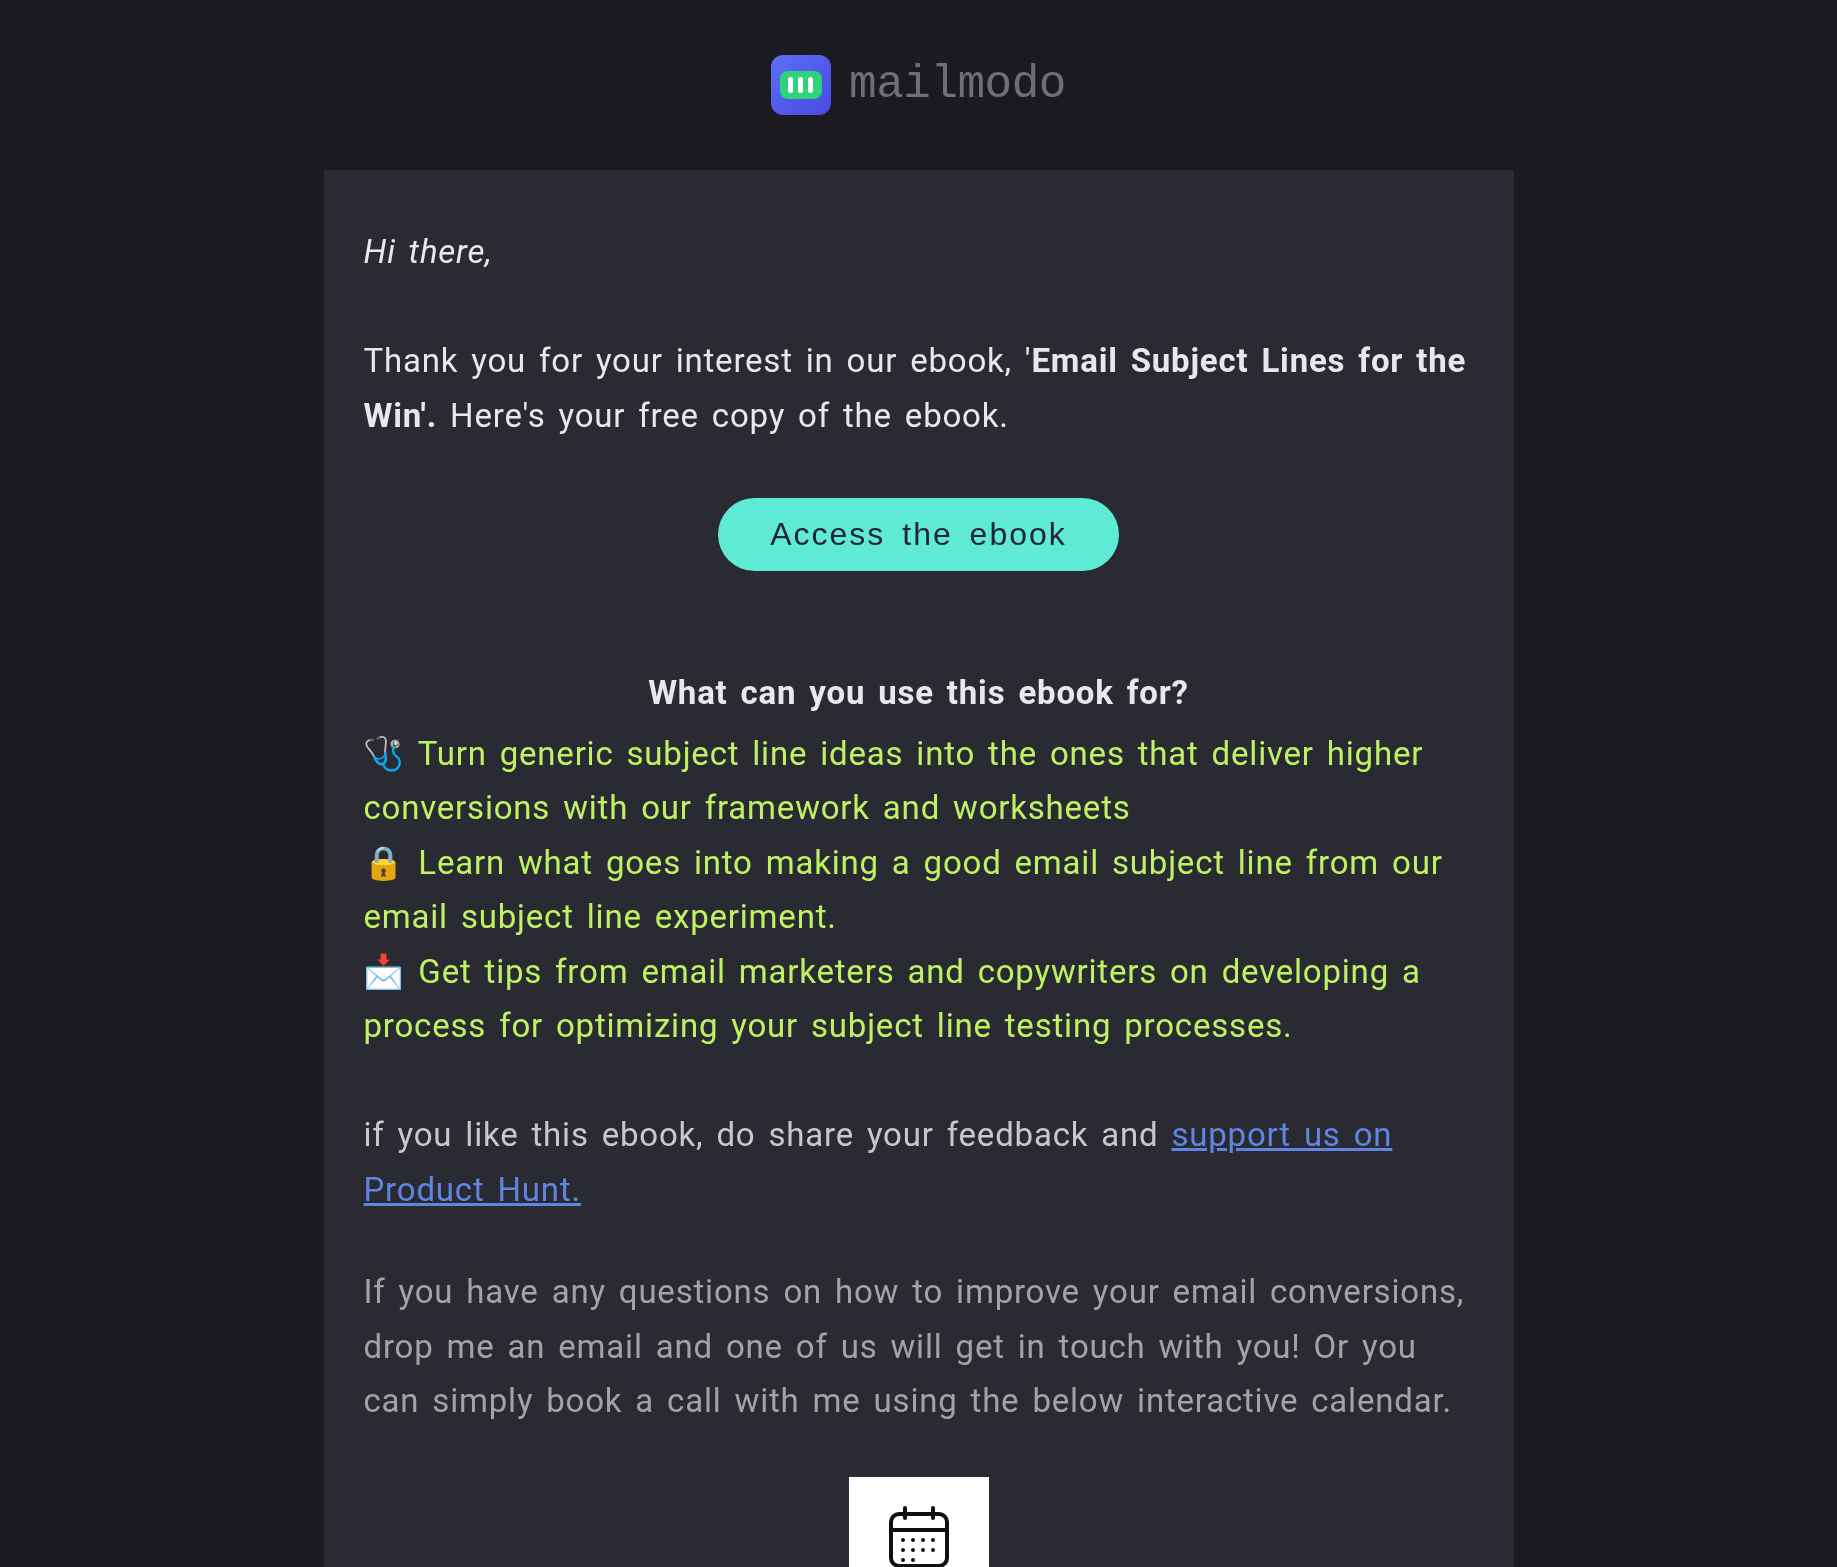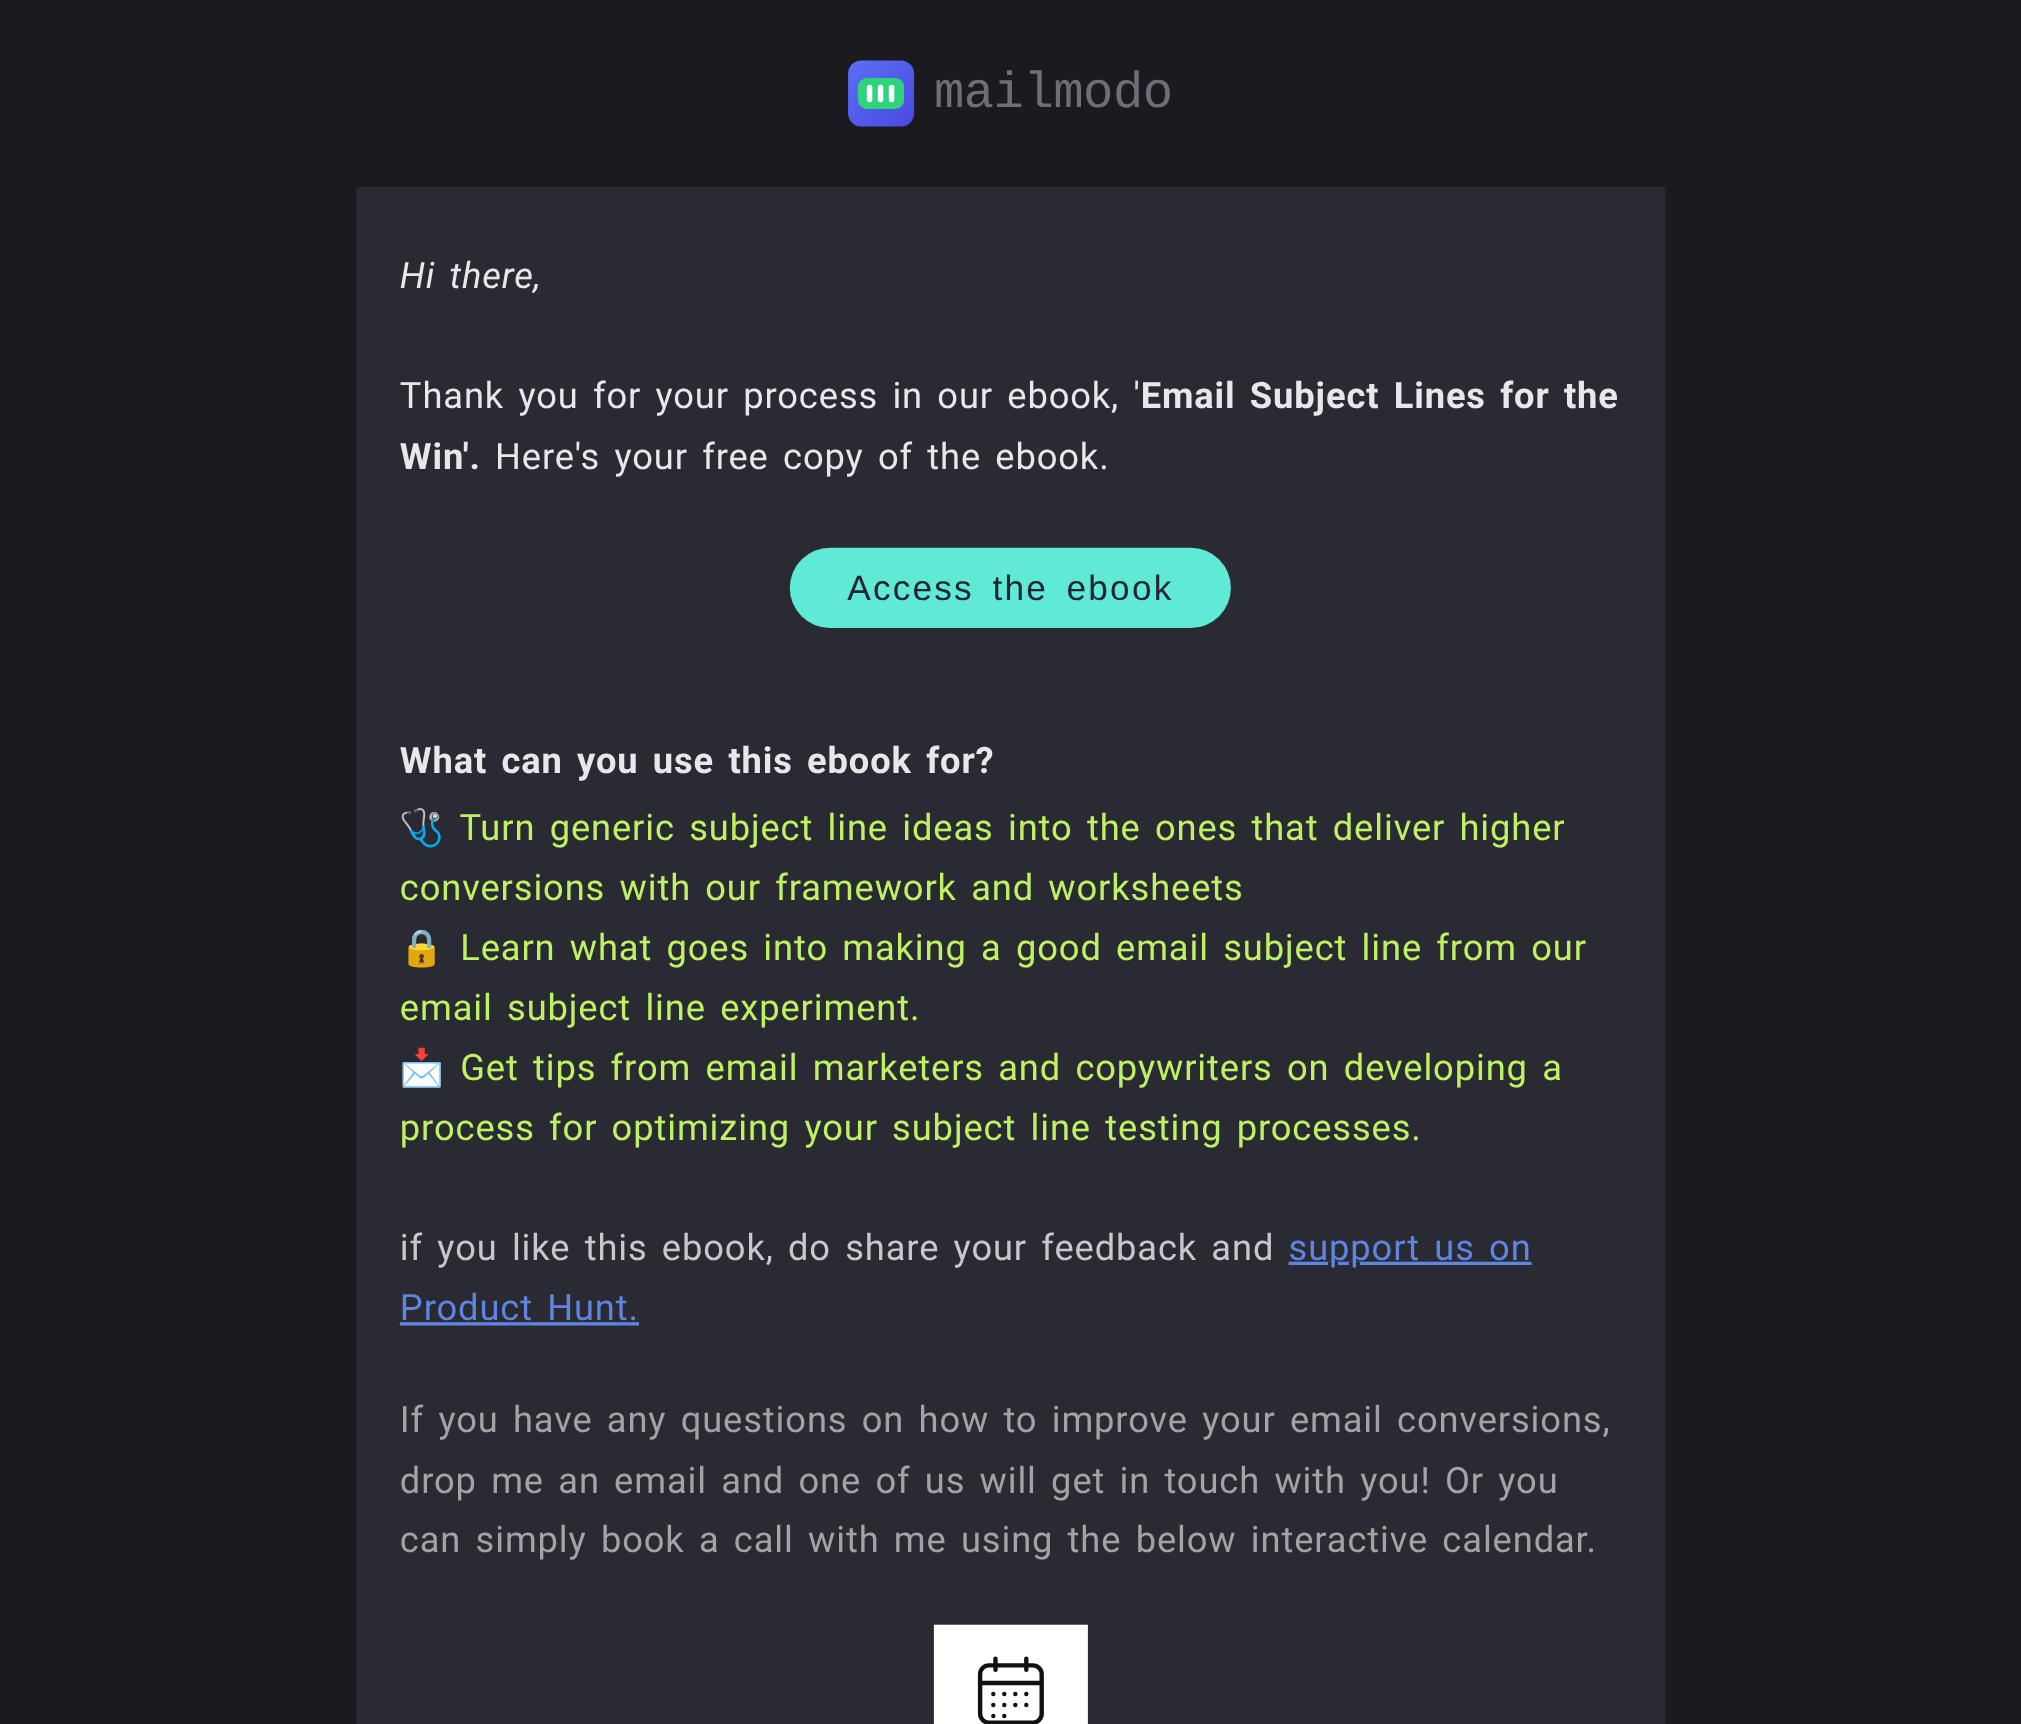--- a/index.html
+++ b/index.html
@@ -60,21 +60,21 @@
     color: #23233a;
     font-size: 32px;
     letter-spacing: 2px;
     word-spacing: 6px;
     padding: 18px 52px;
     border-radius: 999px;
     border: none;
     cursor: pointer;
     font-weight: 500;
   }
-  .section-title { font-weight: 700; color: #e8e8ea; margin-bottom: 6px; }
+  .section-title { font-weight: 700; color: #e8e8ea; margin-bottom: 6px; text-align: center; }
   .bullet { color: #bef264; }
   .feedback-block { margin-top: 55px; color: #c8c8cc; }
   .link { color: #5f85e0; text-decoration: underline; cursor:pointer; }
   .closing { margin-top: 48px; color: #a3a3a3; }
   .cal-row { display:flex; justify-content:center; margin-top: 48px; }
   .cal-box {
     width: 140px; height: 140px;
     background: #ffffff;
     display:flex; align-items:center; justify-content:center;
     cursor:pointer;
@@ -97,21 +97,21 @@
       </div>
       <span class="logo-text">mailmodo</span>
     </div>
   </div>
 
   <div class="panel">
 
     <div class="greeting">Hi there,</div>
 
     <div class="intro">
-      <span>Thank you for your process in our ebook, '</span><span class="bold">Email Subject Lines for the Win'.</span><span> Here's your free copy of the ebook.</span>
+      <span>Thank you for your interest in our ebook, '</span><span class="bold">Email Subject Lines for the Win'.</span><span> Here's your free copy of the ebook.</span>
     </div>
 
     <div class="cta-row">
       <button class="cta-btn">Access the ebook</button>
     </div>
 
     <div class="section-title">What can you use this ebook for?</div>
     <div class="bullet">🩺 Turn generic subject line ideas into the ones that deliver higher conversions with our framework and worksheets</div>
     <div class="bullet">🔒 Learn what goes into making a good email subject line from our email subject line experiment.</div>
     <div class="bullet">📩 Get tips from email marketers and copywriters on developing a process for optimizing your subject line testing processes.</div>

